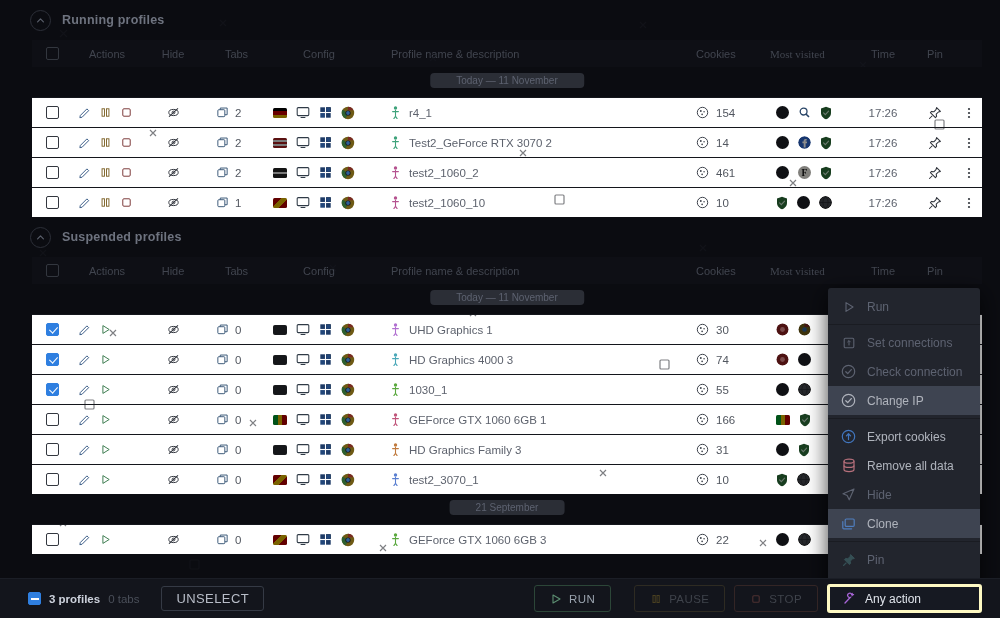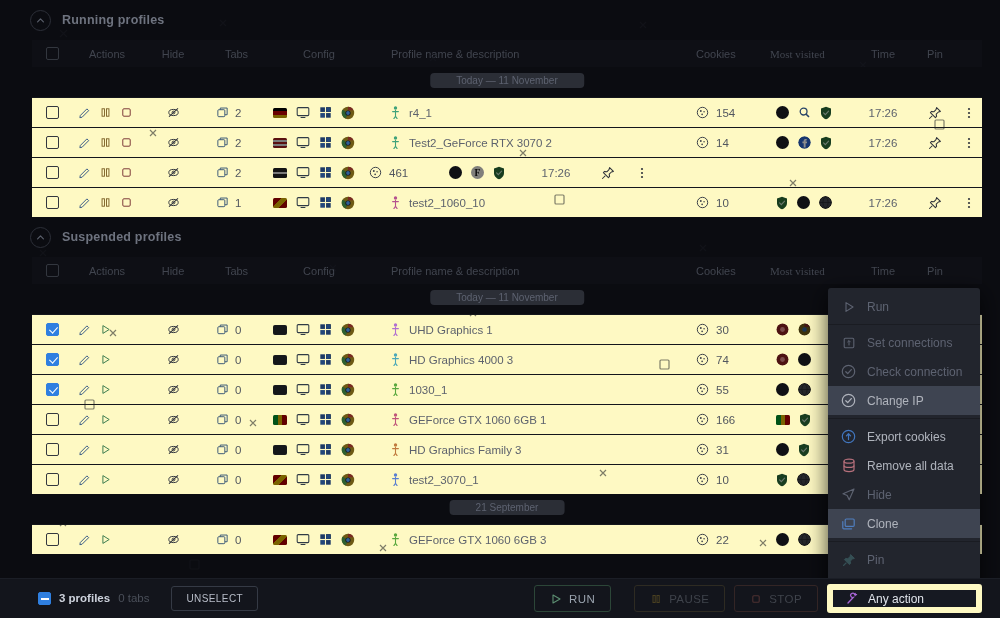--- a/index.html
+++ b/index.html
@@ -23,21 +23,21 @@
     height: 40px; padding-left: 30px; text-align: center;
   }
   .collapse-circle {
     width: 21px; height: 21px; border-radius: 50%;
     border: 1px solid #2c2f38; display: flex; align-items: center; justify-content: center;
     flex: 0 0 auto;
   }
   .collapse-circle svg { display: block; }
   .section-title { font-size: 12.5px; font-weight: bold; color: #6e737f; letter-spacing: .2px; }
 
-  .table-wrap { margin: 0 18px 0 32px; background: #fef9c3; }
+  .table-wrap { margin: 0 18px 0 32px; background: #ffffff; }
 
   .thead {
     display: flex; align-items: center; height: 27px;
     font-size: 11px; color: #41454f; background: #0e0f15;
   }
   .trow {
     display: flex; align-items: center; height: 30px;
     border-top: 1px solid #14161c;
     font-size: 11.5px; color: #5d626d;
   }
@@ -107,40 +107,40 @@
   .mi.hl { background: #474d5c; }
   .mi .mico { width: 15px; display:flex; align-items:center; justify-content:center; flex:0 0 auto; }
   .mdiv { height: 1px; background: #1d2027; margin: 3px 0; }
 
   
   #bottombar {
     position: absolute; left: 0; bottom: 0; width: 1000px; height: 40px;
     background: #13151c; border-top: 1px solid #1b1e26;
     display: flex; align-items: center; z-index: 50;
   }
-  .sel-info { display:flex; align-items:flex-start; gap: 8px; margin-left: 38px; font-size: 11.5px; }
+  .sel-info { display:flex; align-items:center; gap: 8px; margin-left: 28px; font-size: 11.5px; }
   .sel-prof { color: #cdd2dc; font-weight: bold; }
   .sel-tabs { color: #4a4f59; }
   .btn-unselect {
     margin-left: 22px; height: 25px; padding: 0 14px;
     border: 1px solid #353a45; border-radius: 3px; background: transparent;
-    color: #b8bdc8; font-size: 10px; letter-spacing: .4px;
+    color: #b8bdc8; font-size: 13px; letter-spacing: .4px;
     font-family: "Liberation Sans", sans-serif; display:flex; align-items:center;
   }
   .right-actions { margin-left: auto; display: flex; align-items: center; gap: 9px; margin-right: 18px; }
   .btn-run, .btn-pause, .btn-stop {
     height: 27px; padding: 0 15px; border-radius: 3px; display:flex; align-items:center; gap:7px;
     font-size: 11.5px; letter-spacing:.4px; background: transparent;
   }
   .btn-run { border: 1px solid #2c4638; color: #9aa3ae; }
   .btn-pause { border: 1px solid #2e2b22; color: #3f434b; margin-left: 14px; }
   .btn-stop { border: 1px solid #332525; color: #3f434b; }
   .btn-anyaction {
     height: 29px; width: 155px; padding: 0 12px; border-radius: 3px;
-    border: 6px solid #fef9c3; background: #161922;
+    border: 3px solid #fef9c3; background: #161922;
     display: flex; align-items: center; gap: 9px;
     color: #dfe3ea; font-size: 12px;
   }
 </style>
 </head>
 <body>
 
 <div id="app">
 
   <svg id="bgpattern" viewBox="0 0 1000 618">
@@ -432,20 +432,27 @@
                 <rect x="7.6" y="7.6" width="5" height="5" fill="#1d3a66"></rect>
               </svg>
               <svg width="14" height="14" viewBox="0 0 14 14">
                 <circle cx="7" cy="7" r="6.2" fill="#6e5a14"></circle>
                 <path d="M7 .8 A6.2 6.2 0 0 1 12.5 4.2 L7 4.2 Z" fill="#7a2a22"></path>
                 <path d="M1.6 3.6 A6.2 6.2 0 0 0 4.6 12.6 L7.3 7.6 Z" fill="#2d6030"></path>
                 <circle cx="7" cy="7" r="2.6" fill="#12131a"></circle>
                 <circle cx="7" cy="7" r="1.9" fill="#2f5f96"></circle>
               </svg>
             </div>
+            <div class="c-name">
+              <svg class="person" viewBox="0 0 9 13">
+                <circle cx="4.5" cy="2" r="1.7" fill="#b5528f"></circle>
+                <path d="M4.5 4.4 v6.4 M1.6 5.6 h5.8 M2.9 12.6 l1.6-2.2 M6.1 12.6 L4.5 10.4" stroke="#b5528f" stroke-width="1.1" stroke-linecap="round" fill="none"></path>
+              </svg>
+              <span>test2_1060_2</span>
+            </div>
             <div class="c-cook">
               <svg width="13" height="13" viewBox="0 0 14 14">
                 <circle cx="7" cy="7" r="5.6" fill="none" stroke="#3a3f48" stroke-width="1.05"></circle>
                 <circle cx="5.2" cy="5.4" r="1" fill="#3a3f48"></circle>
                 <circle cx="8.7" cy="6.2" r=".8" fill="#3a3f48"></circle>
                 <circle cx="6.6" cy="9" r=".9" fill="#3a3f48"></circle>
               </svg>
               <span class="count-txt">461</span>
             </div>
             <div class="c-most">

